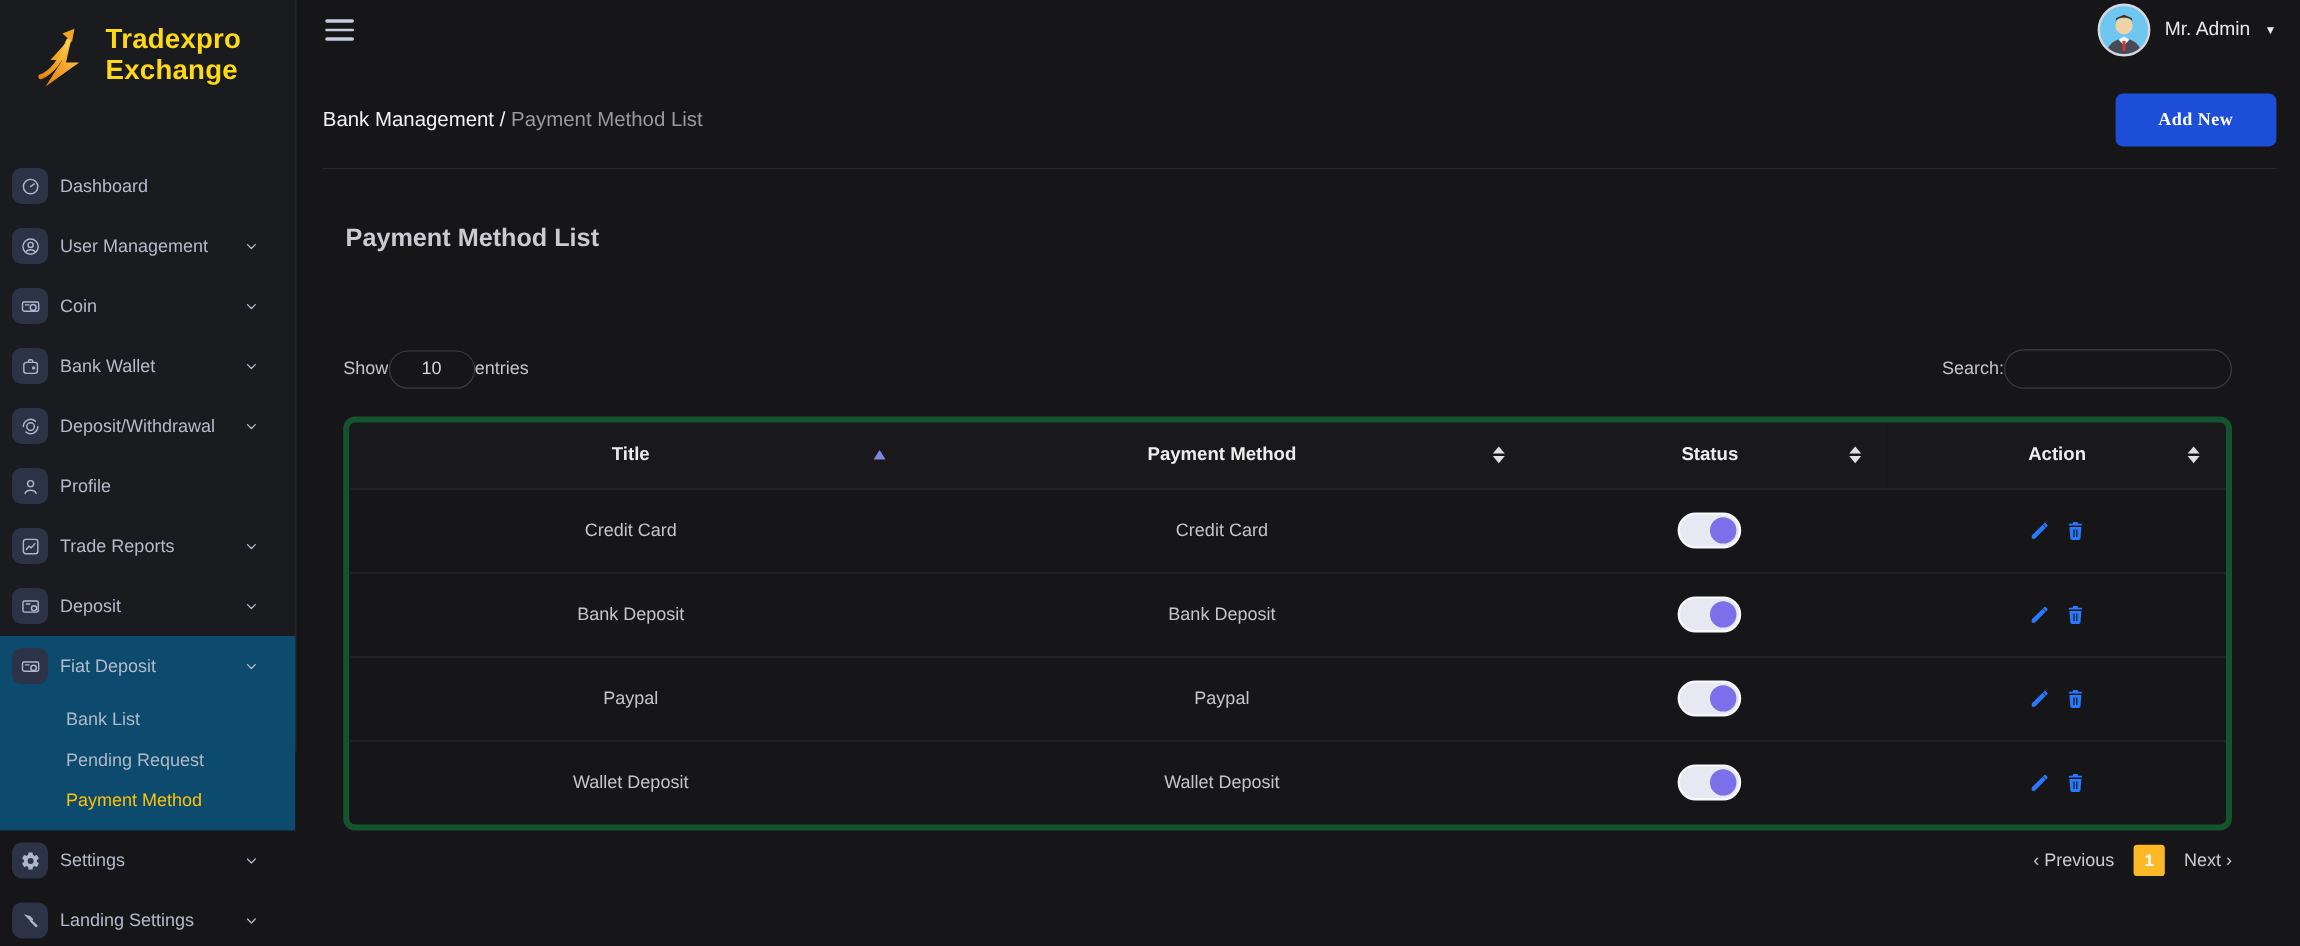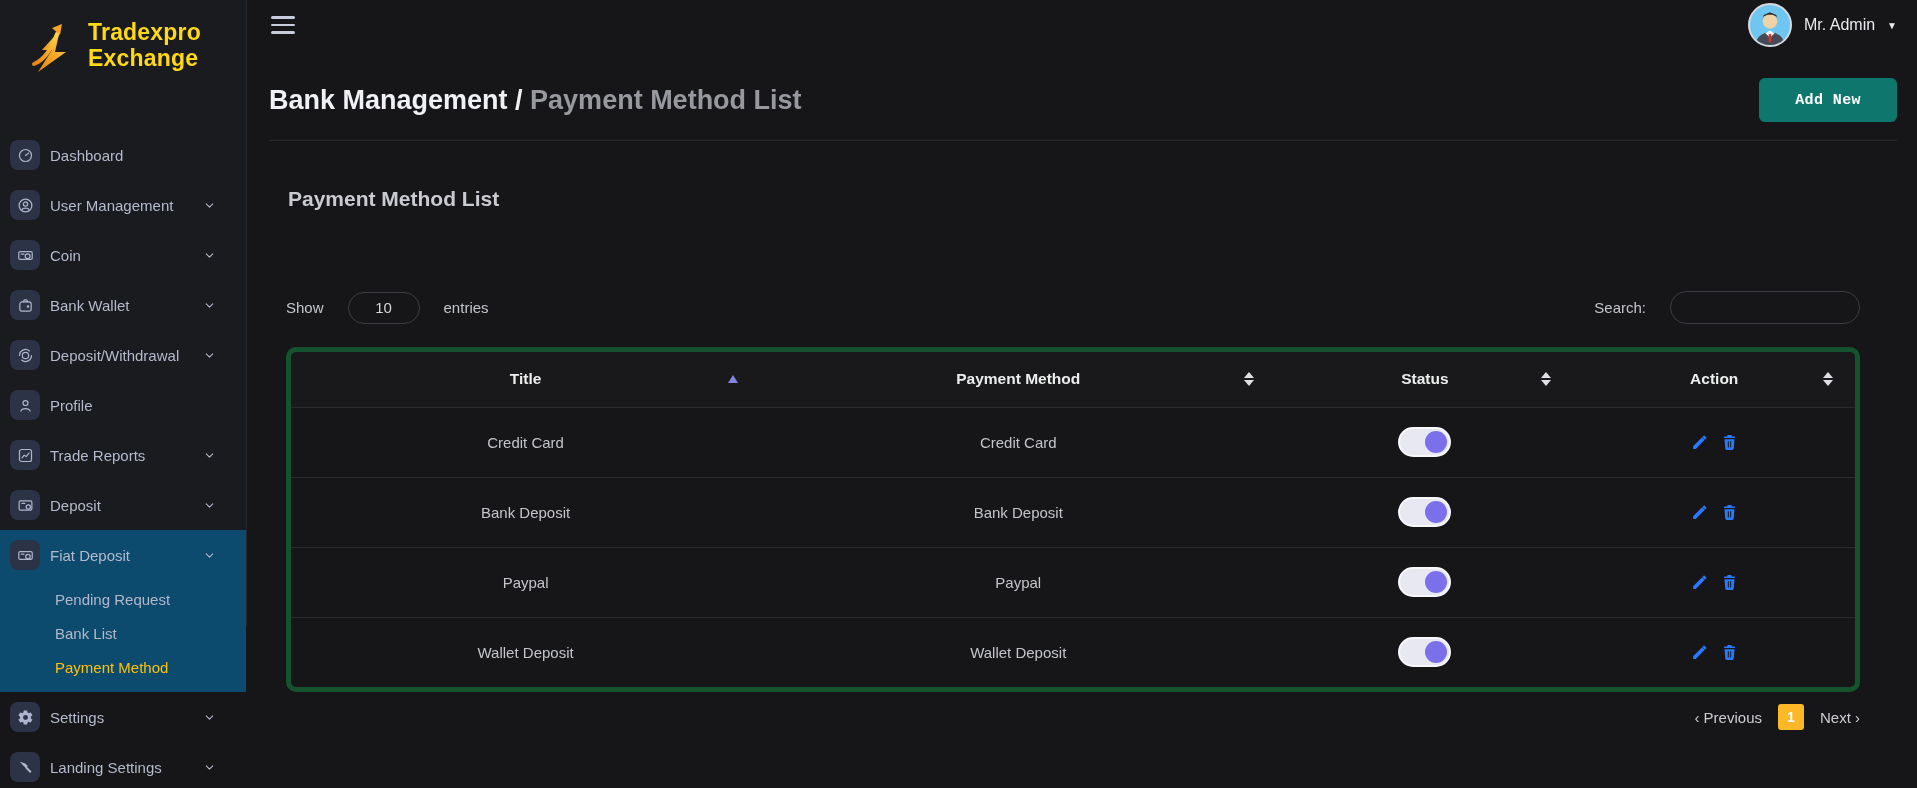--- a/index.html
+++ b/index.html
@@ -38,35 +38,35 @@
   .main { flex: 1; height: 704px; }
   .topbar { height: 50px; display: flex; align-items: center; justify-content: space-between; padding: 0 20px 0 22px; }
   .hamburger { display: flex; flex-direction: column; gap: 5px; cursor: pointer; padding: 4px 2px; }
   .hamburger span { display: block; width: 24px; height: 2.5px; background: #c7cbdb; border-radius: 2px; }
   .user-menu { display: flex; align-items: center; gap: 12px; cursor: pointer; }
   .avatar { width: 44px; height: 44px; border-radius: 50%; border: 2px solid #d7d9de; overflow: hidden; background: #6fc7f1; flex: none; }
   .user-name { font-size: 16px; color: #e9eaee; }
   .user-caret { font-size: 10px; color: #e9eaee; }
 
   .page-head { margin-top: 28px; display: flex; align-items: center; justify-content: space-between; padding: 0 20px 0 22px; }
-  .breadcrumb { font-size: 27px; font-weight: bold; }
+  .breadcrumb { font-size: 17px; font-weight: normal; }
   .crumb-section { color: #f0f1f4; }
   .crumb-page { color: #97999f; }
   .add-new-btn {
-    background: #0f766e; color: #ffffff; border: none; border-radius: 6px;
-    font-family: Liberation Mono, monospace; font-size: 15px; font-weight: bold; letter-spacing: .4px;
+    background: #1d4ed8; color: #ffffff; border: none; border-radius: 6px;
+    font-family: Liberation Serif, serif; font-size: 15px; font-weight: bold; letter-spacing: .4px;
     padding: 0 36px; height: 44px; cursor: pointer;
   }
   .head-divider { border-top: 1px solid #28292e; margin: 18px 20px 0 22px; }
 
   .content { padding: 0 57px 0 39px; }
   .card-title { margin-top: 46px; font-size: 21px; font-weight: bold; color: #c9cbd1; padding-left: 2px; }
 
   .controls { margin-top: 80px; display: flex; align-items: center; justify-content: space-between; }
-  .show-group, .search-group { display: flex; align-items: center; gap: 24px; font-size: 15px; color: #c3c5ca; }
+  .show-group, .search-group { display: flex; align-items: center; gap: 0; font-size: 15px; color: #c3c5ca; }
   .select-pill {
     width: 72px; height: 32px; border: 1px solid #3c3d44; border-radius: 16px;
     display: flex; align-items: center; justify-content: center;
     font-size: 15px; color: #d6d7da; background: transparent; cursor: pointer;
   }
   .search-pill {
     width: 190px; height: 33px; border: 1px solid #3c3d44; border-radius: 17px;
     background: transparent; color: #d6d7da; font-size: 15px; padding: 0 16px; outline: none;
   }
 
@@ -230,22 +230,22 @@
               <circle cx="15.5" cy="13.5" r="3.2"></circle>
               <path d="M6 10h4"></path>
             </svg>
         </span>
         <span class="menu-label">Fiat Deposit</span>
         <svg class="chev" viewBox="0 0 24 24">
             <path d="M6 9l6 6 6-6"></path>
           </svg>
       </div>
       <div class="submenu">
+        <div class="submenu-item">Bank List</div>
         <div class="submenu-item">Pending Request</div>
-        <div class="submenu-item">Bank List</div>
         <div class="submenu-item active">Payment Method</div>
       </div>
     </div>
 
     <div class="menu-item">
       <span class="icon-box">
         <svg class="filled" width="17" height="17" viewBox="0 0 24 24">
             <path d="M19.4 13c.04-.33.1-.66.1-1s-.06-.67-.1-1l2.1-1.65a.5.5 0 0 0 .12-.64l-2-3.46a.5.5 0 0 0-.61-.22l-2.49 1a7.3 7.3 0 0 0-1.73-1l-.38-2.65A.49.49 0 0 0 13.92 2h-4a.49.49 0 0 0-.49.42l-.38 2.65a7.3 7.3 0 0 0-1.73 1l-2.49-1a.5.5 0 0 0-.61.22l-2 3.46a.5.5 0 0 0 .12.64L4.44 11c-.04.33-.1.66-.1 1s.06.67.1 1l-2.1 1.65a.5.5 0 0 0-.12.64l2 3.46c.14.24.42.34.61.22l2.49-1c.53.4 1.11.75 1.73 1l.38 2.65c.04.24.24.42.49.42h4c.25 0 .45-.18.49-.42l.38-2.65a7.3 7.3 0 0 0 1.73-1l2.49 1c.24.1.47 0 .61-.22l2-3.46a.5.5 0 0 0-.12-.64L19.4 13zM12 15.5A3.5 3.5 0 1 1 15.5 12 3.5 3.5 0 0 1 12 15.5z"></path>
           </svg>
       </span>

